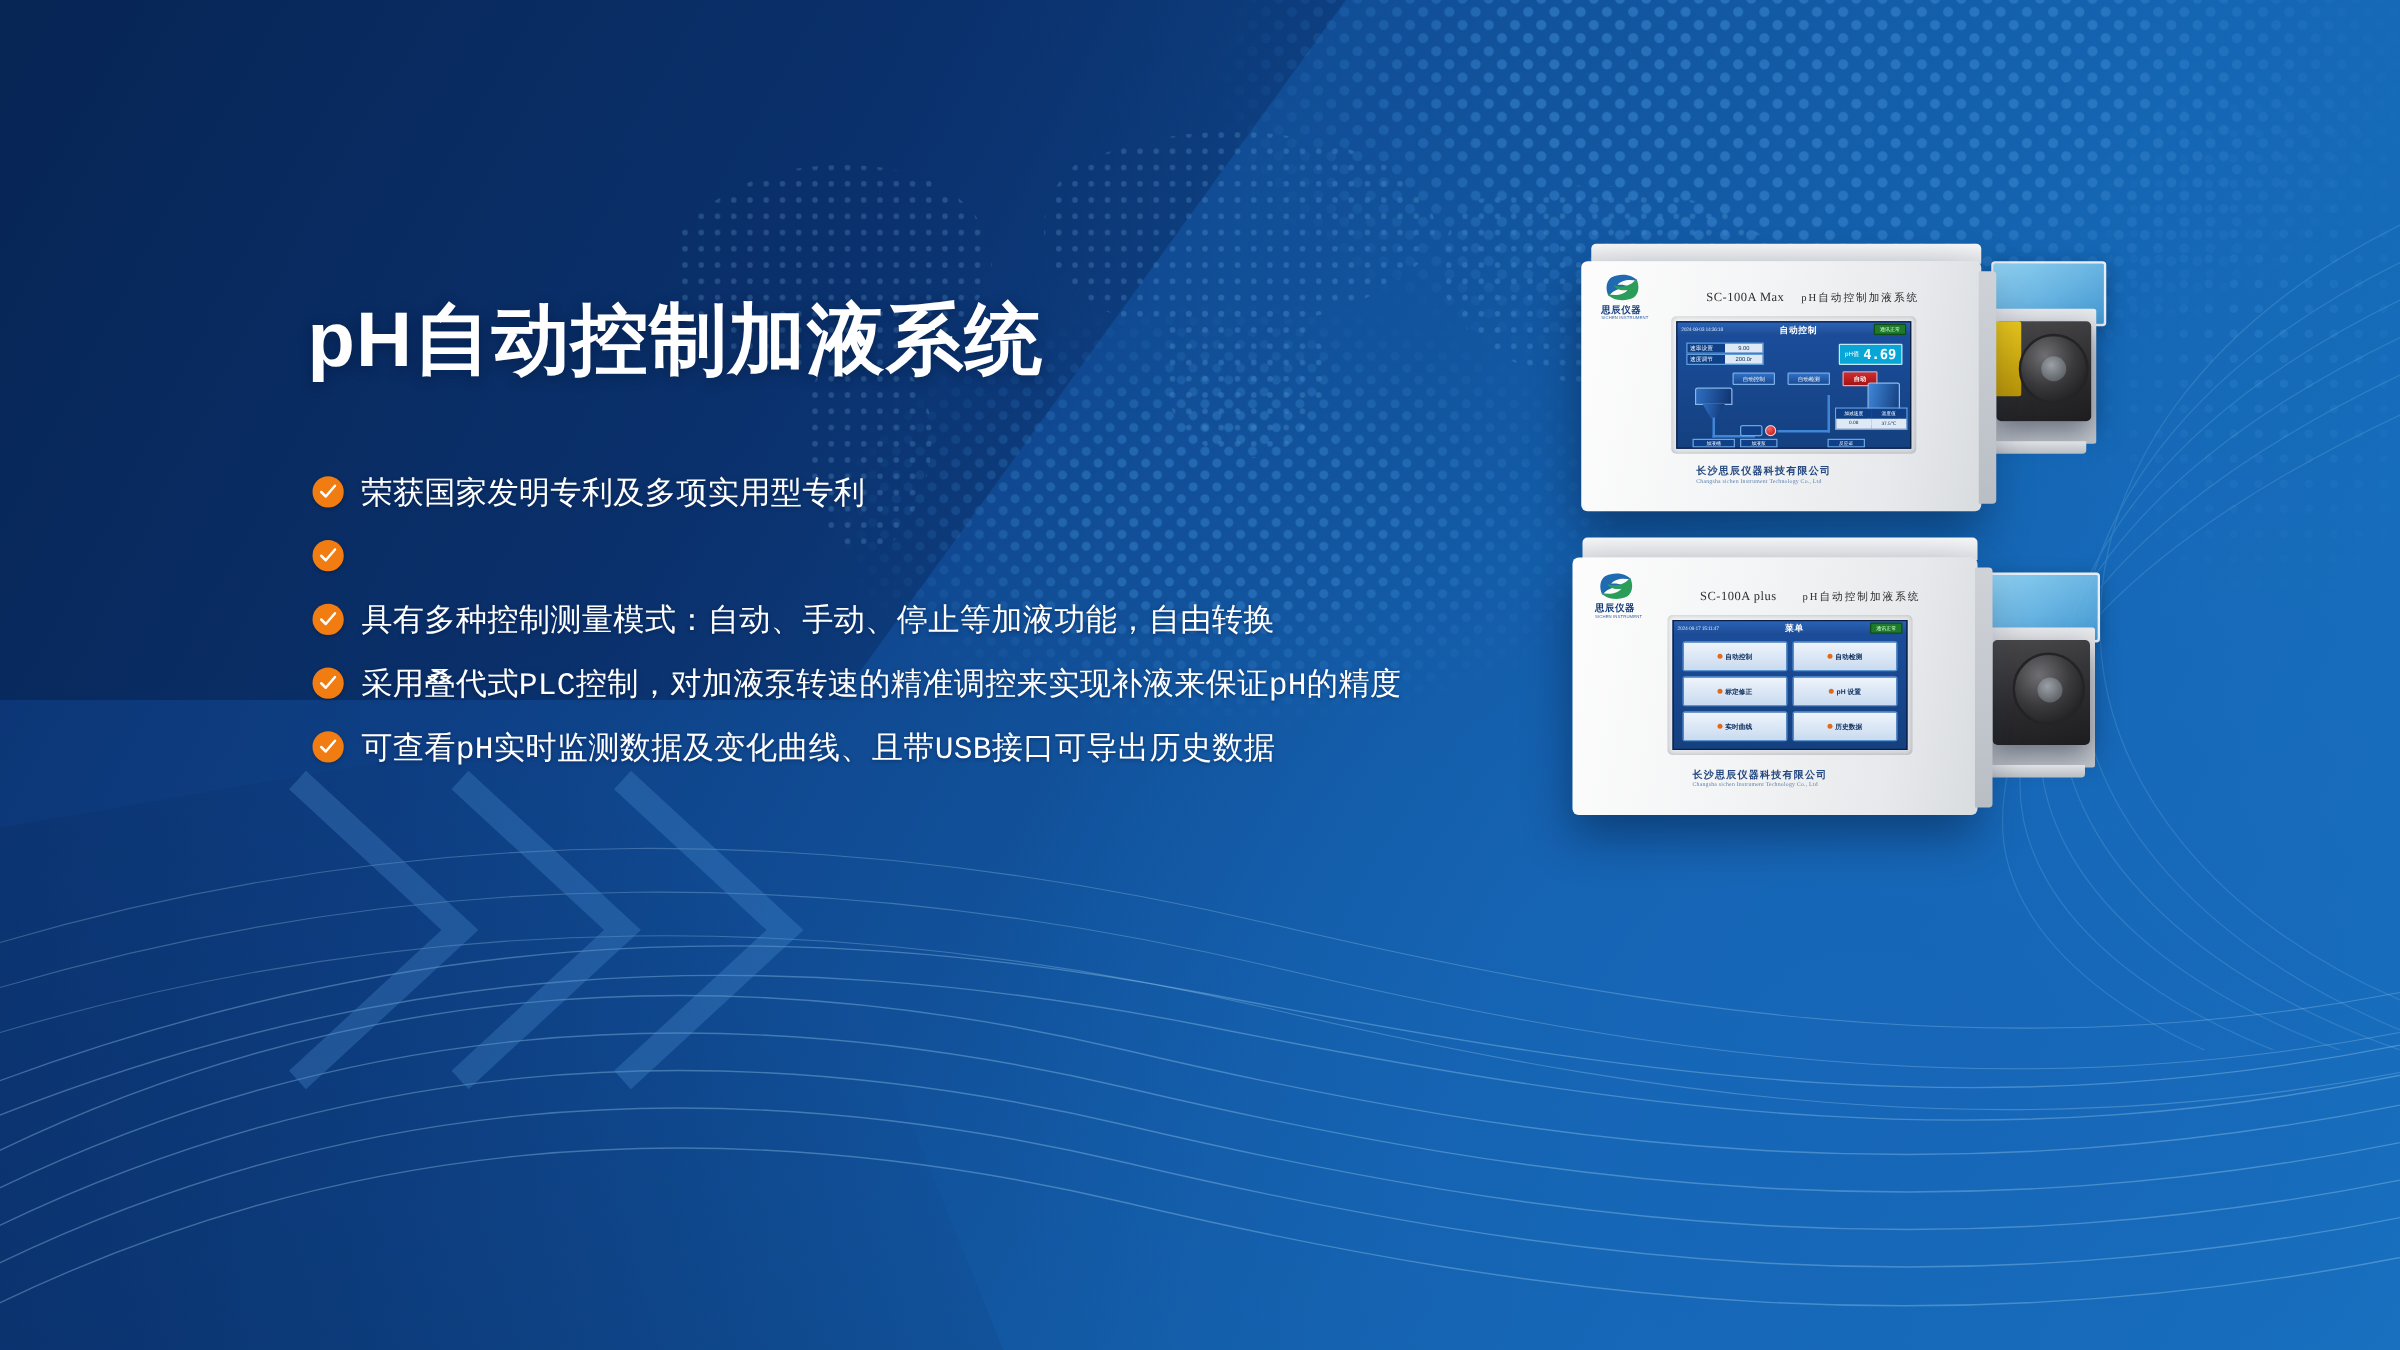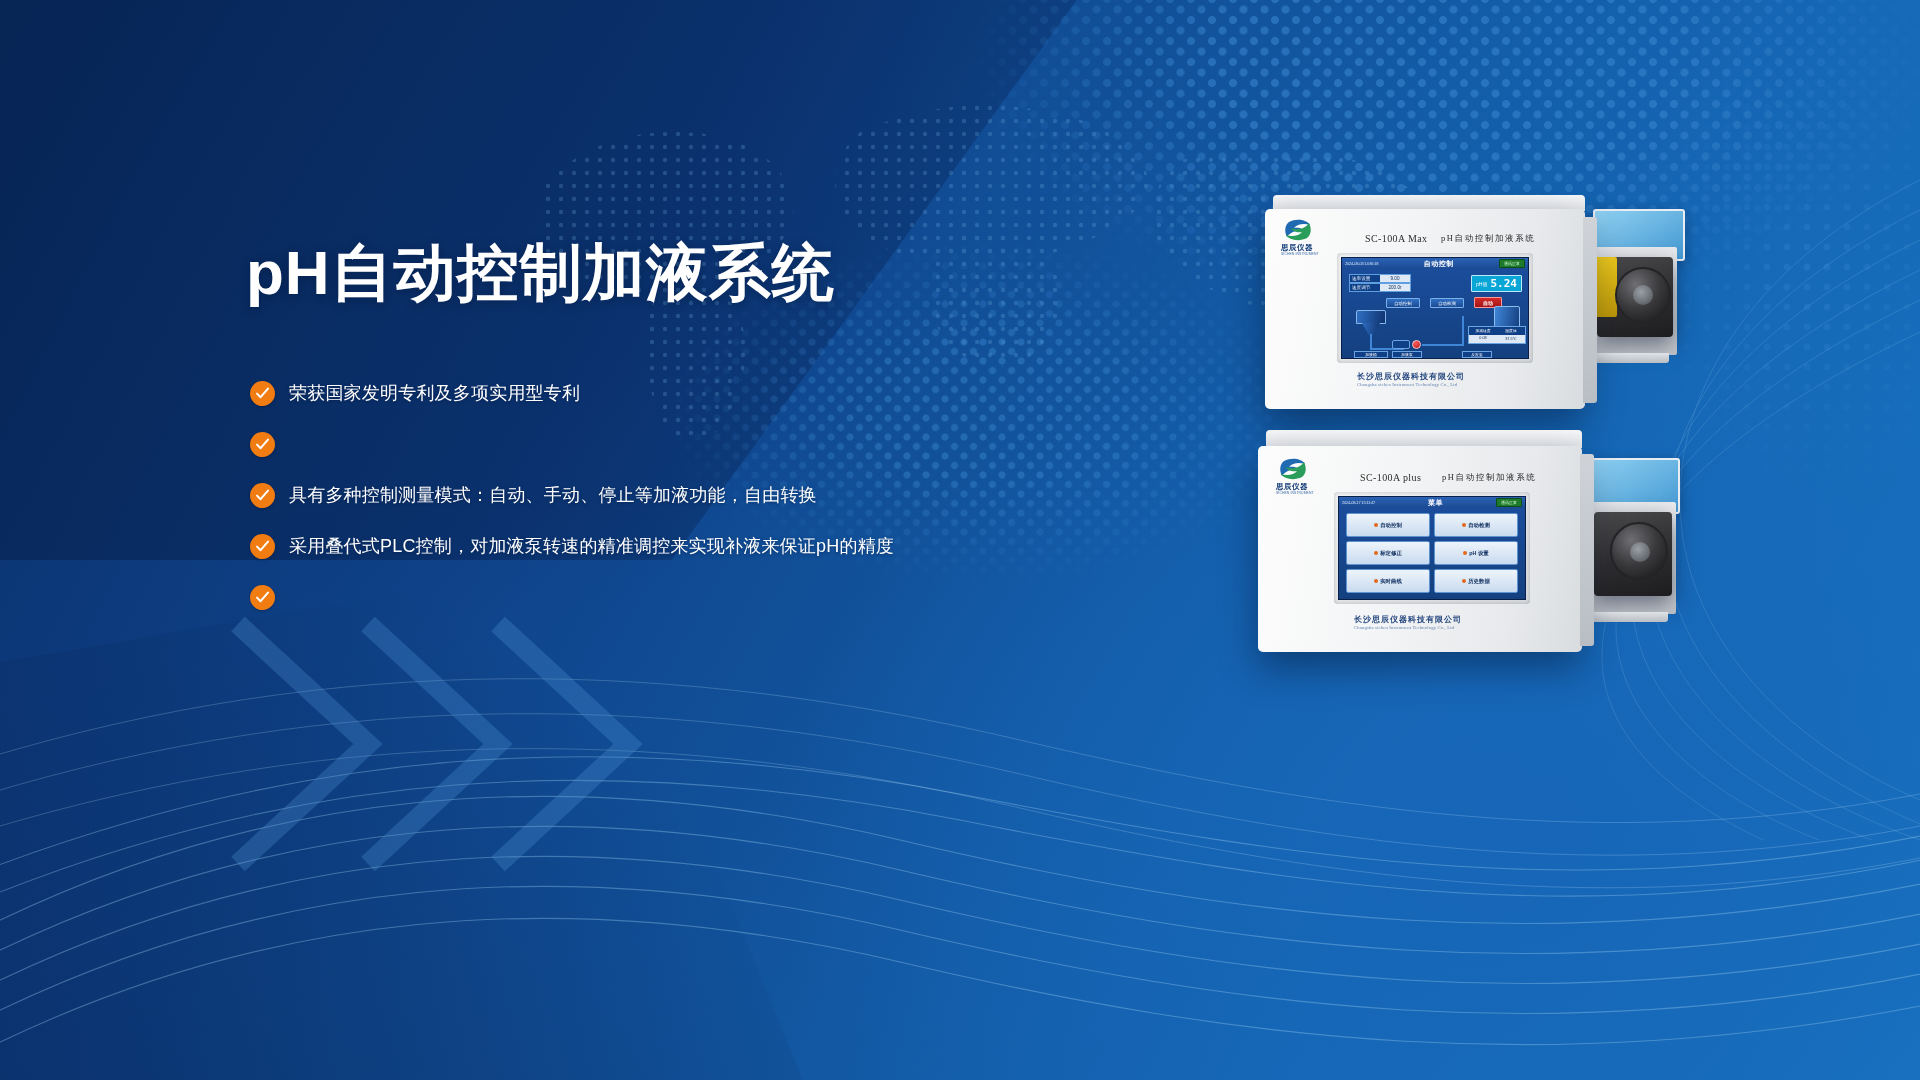--- a/index.html
+++ b/index.html
@@ -95,22 +95,22 @@
     display:flex; align-items:center;
     height:50px; margin-bottom:1px;
   }
   .tick {
     flex:0 0 auto; width:25px; height:25px; border-radius:50%;
     background:#f07c12; position:relative; margin-right:14px;
     box-shadow:0 1px 3px rgba(0,0,0,.25);
   }
   .tick svg { position:absolute; left:5px; top:5px; }
   .btext {
-    font-size:18px; color:#ffffff; letter-spacing:.2px;
-    white-space:nowrap; text-shadow:0 1px 3px rgba(3,24,60,.5);
+    font-size:25px; color:#ffffff; letter-spacing:.2px;
+    white-space:nowrap; text-shadow:0 1px 3px rgba(3,24,60,.5);font-family:Liberation Mono, monospace;
   }
 
   
   .device { position:absolute; }
 
   
   .body-front {
     position:absolute;
     background:linear-gradient(100deg,#fdfdfd 0%, #f4f5f6 40%, #e7e9ec 78%, #d9dcdf 100%);
     border-radius:5px;
@@ -372,20 +372,21 @@
         </span>
         <span class="btext">采用叠代式PLC控制，对加液泵转速的精准调控来实现补液来保证pH的精度</span>
       </div>
 
       <div class="bullet">
         <span class="tick">
           <svg width="15" height="15" viewBox="0 0 15 15">
               <path d="M2 7.6 L5.6 11.2 L13 2.6" stroke="#ffffff" stroke-width="2" fill="none" stroke-linecap="round" stroke-linejoin="round"></path>
             </svg>
         </span>
+        <span class="btext">可查看pH实时监测数据及变化曲线、且带USB接口可导出历史数据</span>
       </div>
 
     </div>
   </div>
 
   <div class="device" style="left:1265px; top:195px; width:420px; height:290px;">
 
     <div class="glass-panel" style="left:328px; top:14px; width:92px; height:52px;"></div>
 
     <div class="pump-bracket" style="left:318px; top:52px; width:94px; height:108px;"></div>
@@ -422,21 +423,21 @@
             <span class="kv-k">速率设置</span>
             <span class="kv-v">9.00</span>
           </div>
           <div class="kv-box" style="left:7px; top:25px;">
             <span class="kv-k">速度调节</span>
             <span class="kv-v">200.0r</span>
           </div>
 
           <div class="ph-box" style="right:6px; top:17px;">
             <span class="ph-lbl">pH值</span>
-            <span class="ph-val">5.24</span>
+            <span class="ph-val">4.69</span>
           </div>
 
           <div class="btn-sm" style="left:44px; top:40px; width:34px;">自动控制</div>
           <div class="btn-sm" style="left:88px; top:40px; width:34px;">自动检测</div>
           <div class="btn-red" style="left:132px; top:39px; width:28px;">自动</div>
 
           <div class="tank" style="left:14px; top:52px; width:30px; height:14px; border-radius:2px 2px 0 0;"></div>
           <div class="tank" style="left:20px; top:65px; width:18px; height:12px; clip-path:polygon(0 0,100% 0,62% 100%,38% 100%); border:none;"></div>
           <div class="pipe" style="left:28px; top:76px; width:2px; height:16px;"></div>
           <div class="pipe" style="left:28px; top:90px; width:34px; height:2px;"></div>

